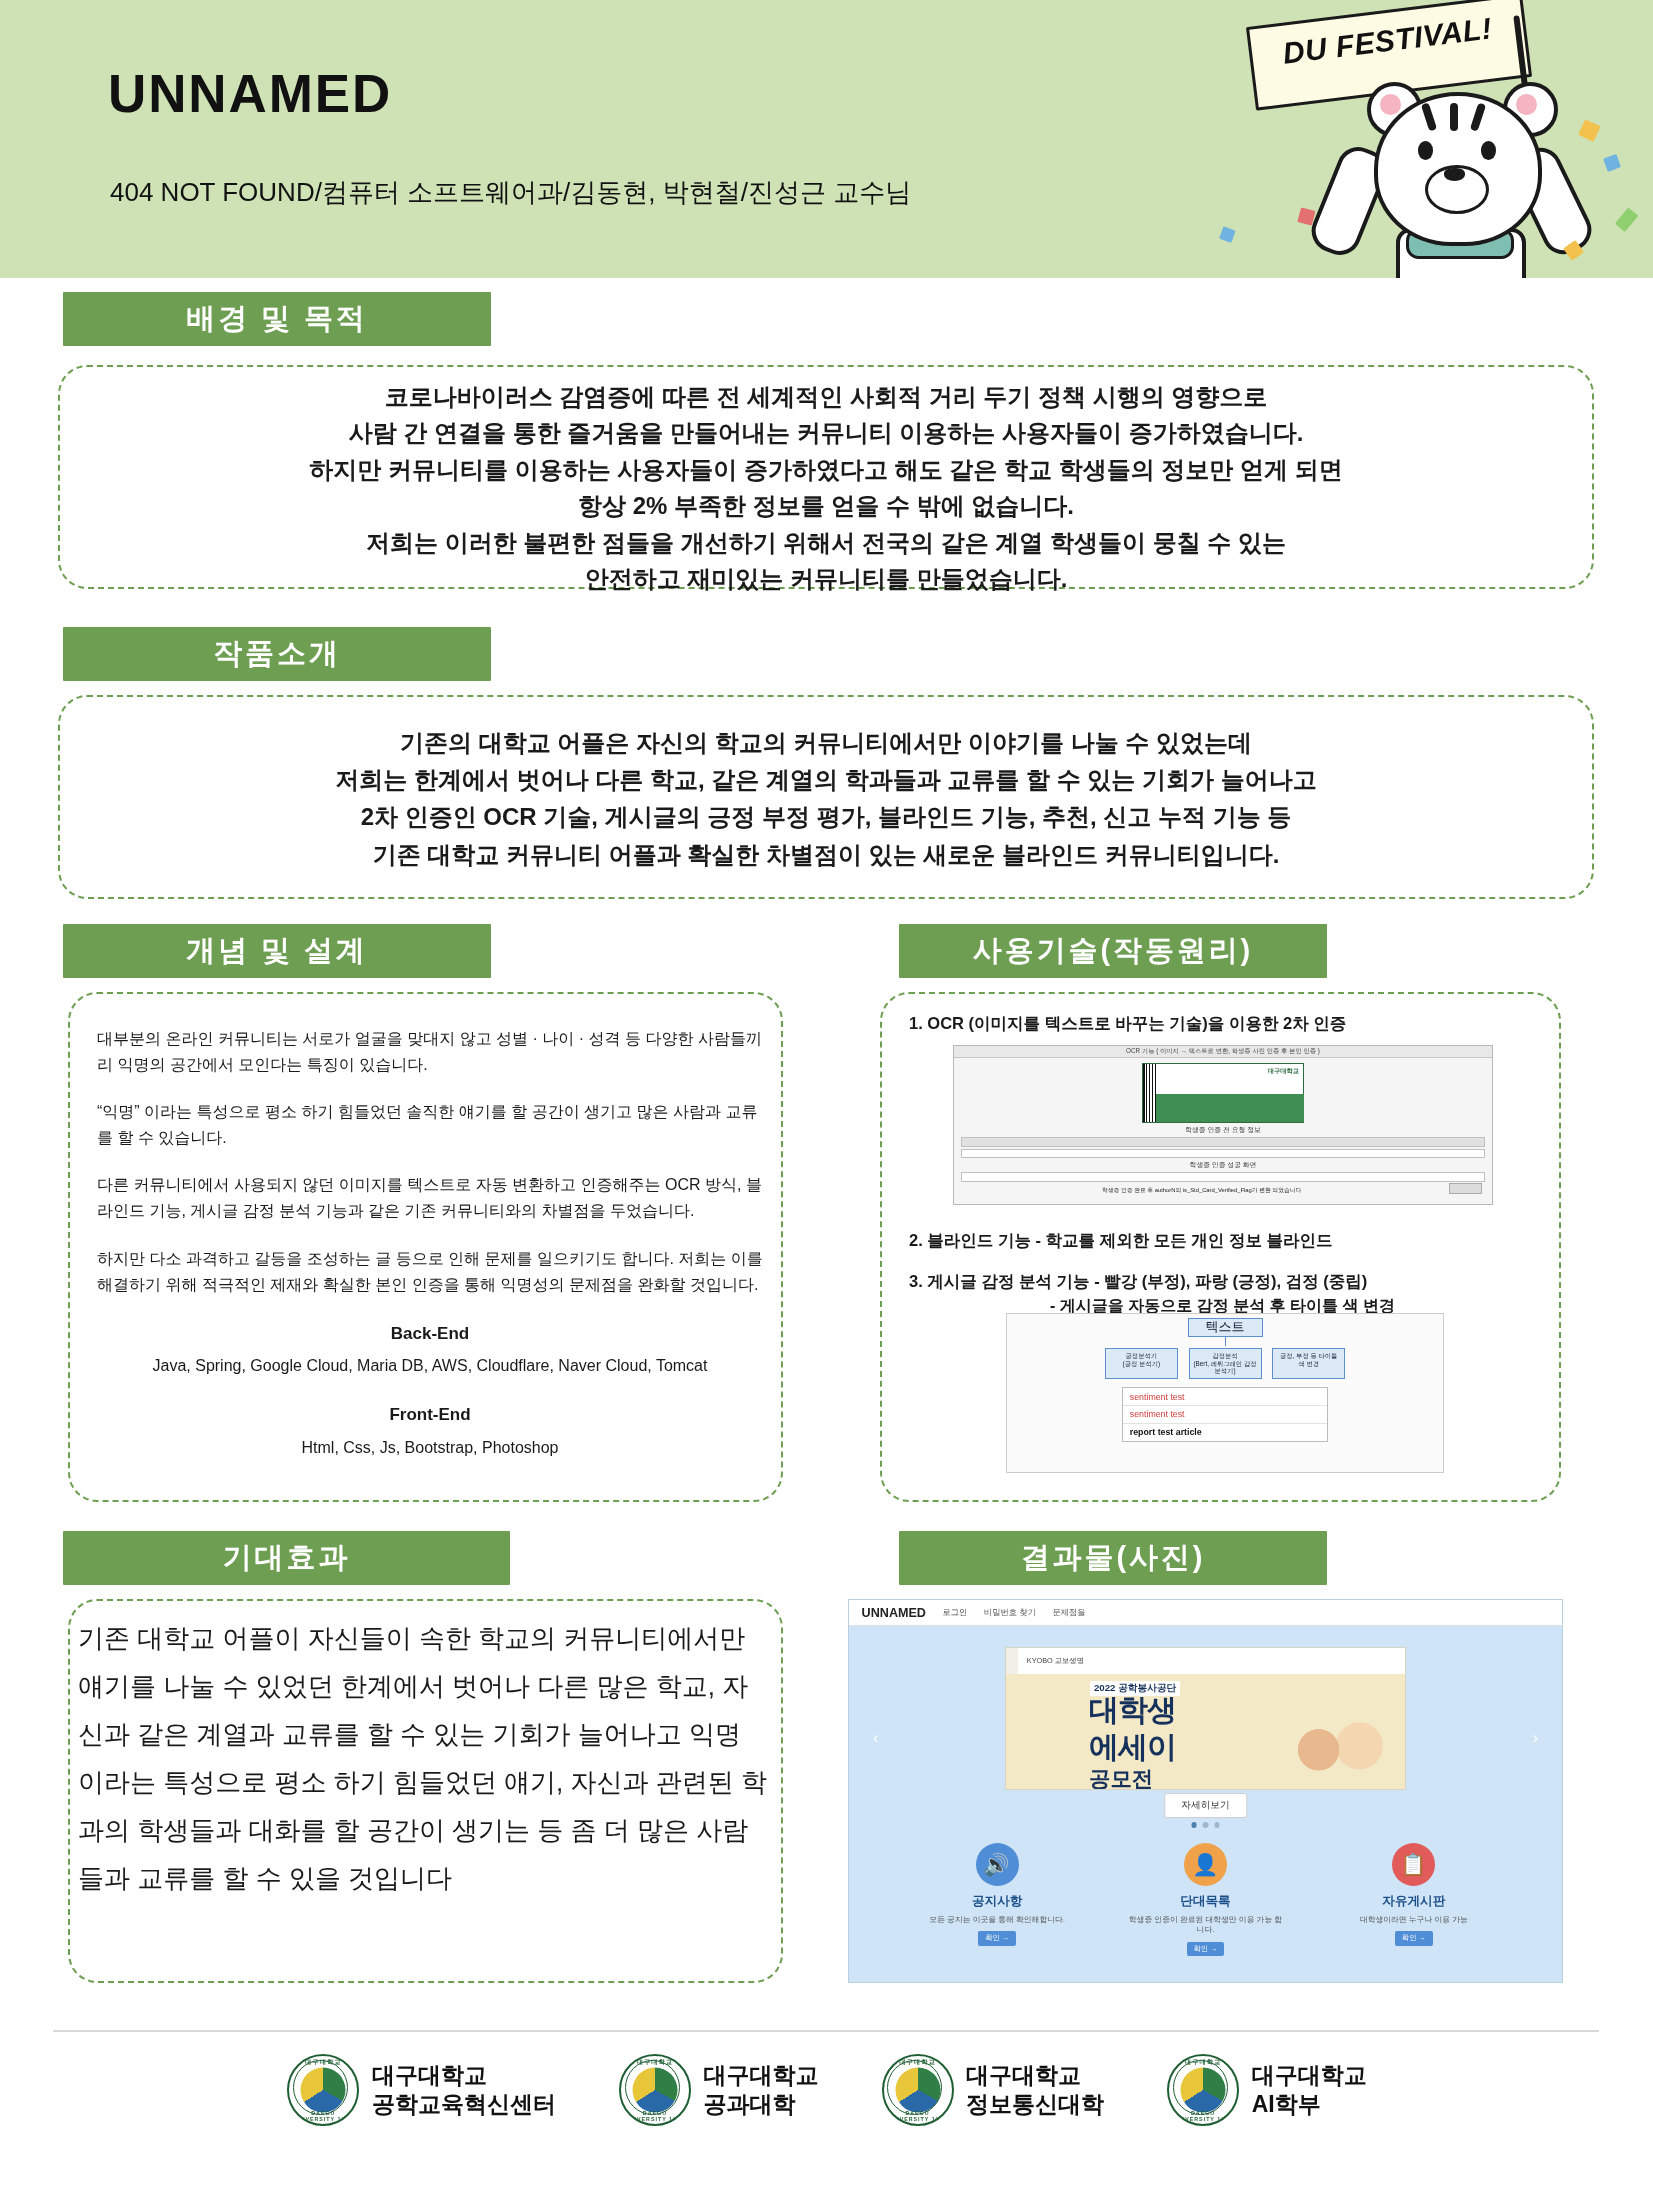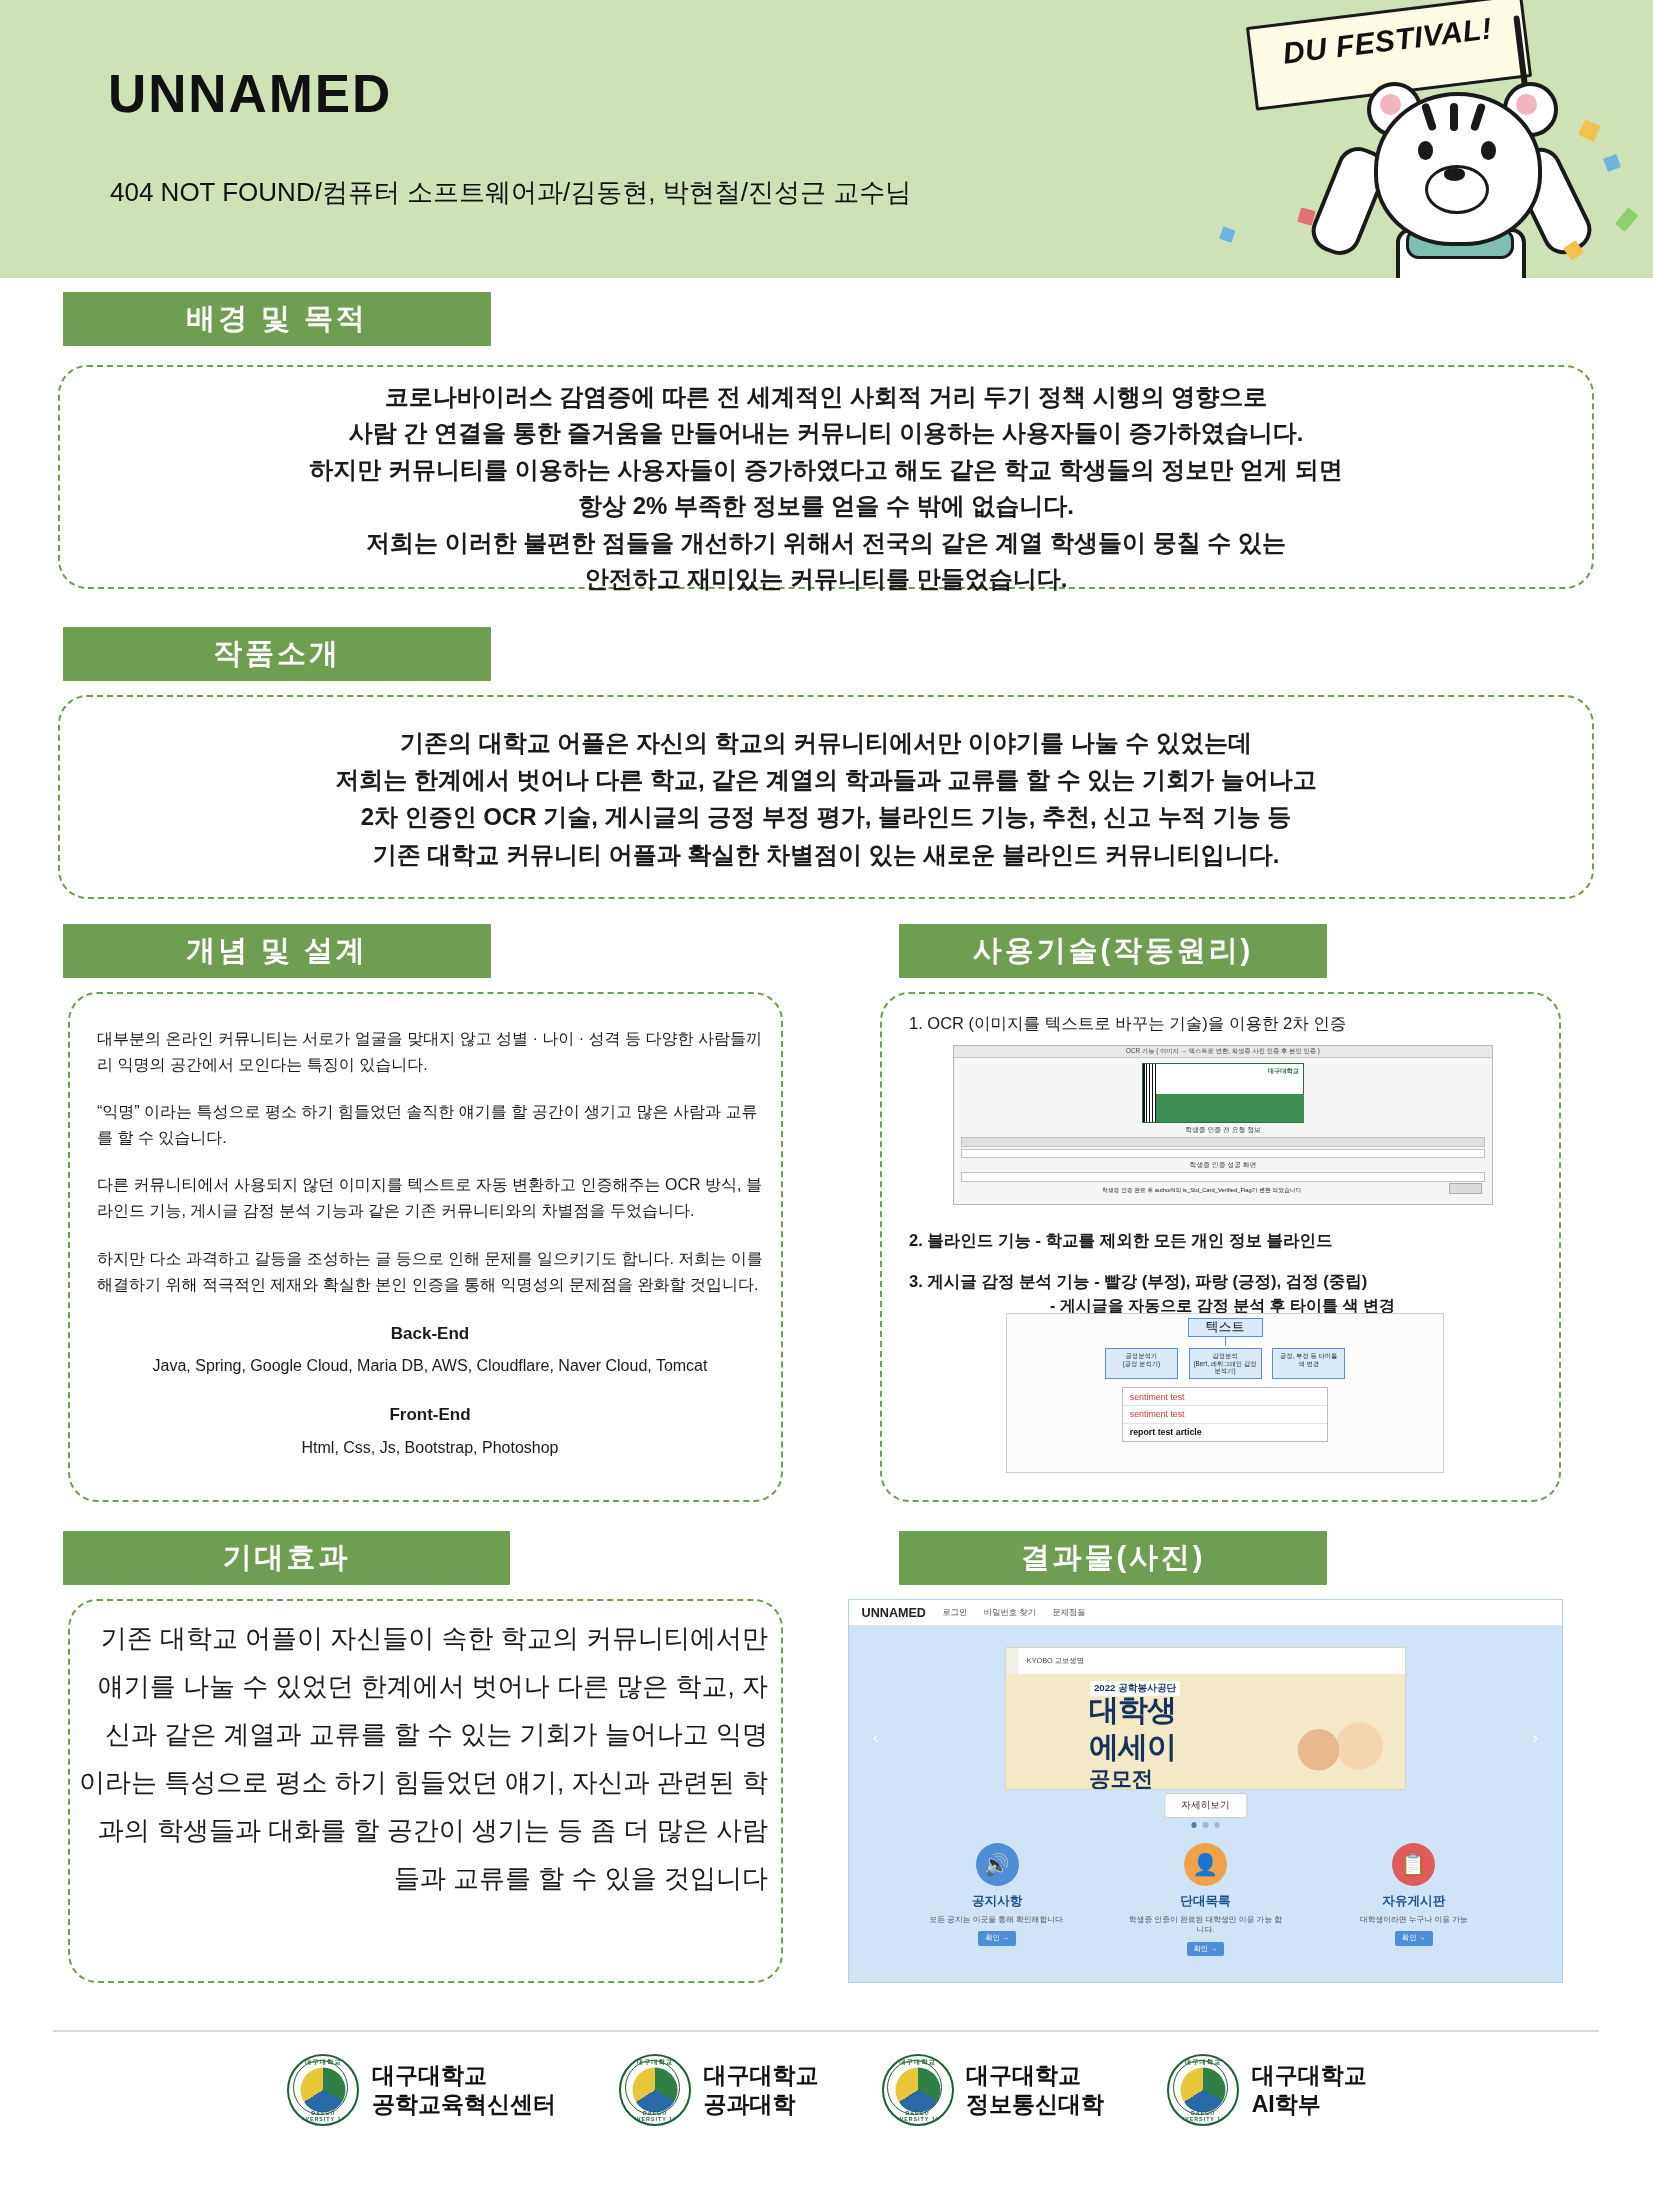--- a/index.html
+++ b/index.html
@@ -277,21 +277,21 @@
   
   .tech-list {
     position: absolute;
     left: 909px;
     top: 1011px;
     width: 622px;
     font-size: 16.5px;
     line-height: 1.5;
   }
   .tech-item {
-    font-weight: normal;
+    font-weight: bold;
     margin-bottom: 6.8px;
   }
 
   
   .ocr-shot {
     position: absolute;
     left: 953px;
     top: 1045px;
     width: 540px;
     height: 160px;
@@ -422,21 +422,21 @@
   .senti-list div.black { color: #111; font-weight: bold; border-bottom: none; }
 
   
   #effect-text {
     position: absolute;
     left: 78px;
     top: 1614px;
     width: 690px;
     font-size: 26px;
     line-height: 1.85;
-    text-align: right;
+    text-align: left;
   }
 
   
   .result-shot {
     position: absolute;
     left: 848px;
     top: 1599px;
     width: 715px;
     height: 384px;
     background: #cfe4f7;

